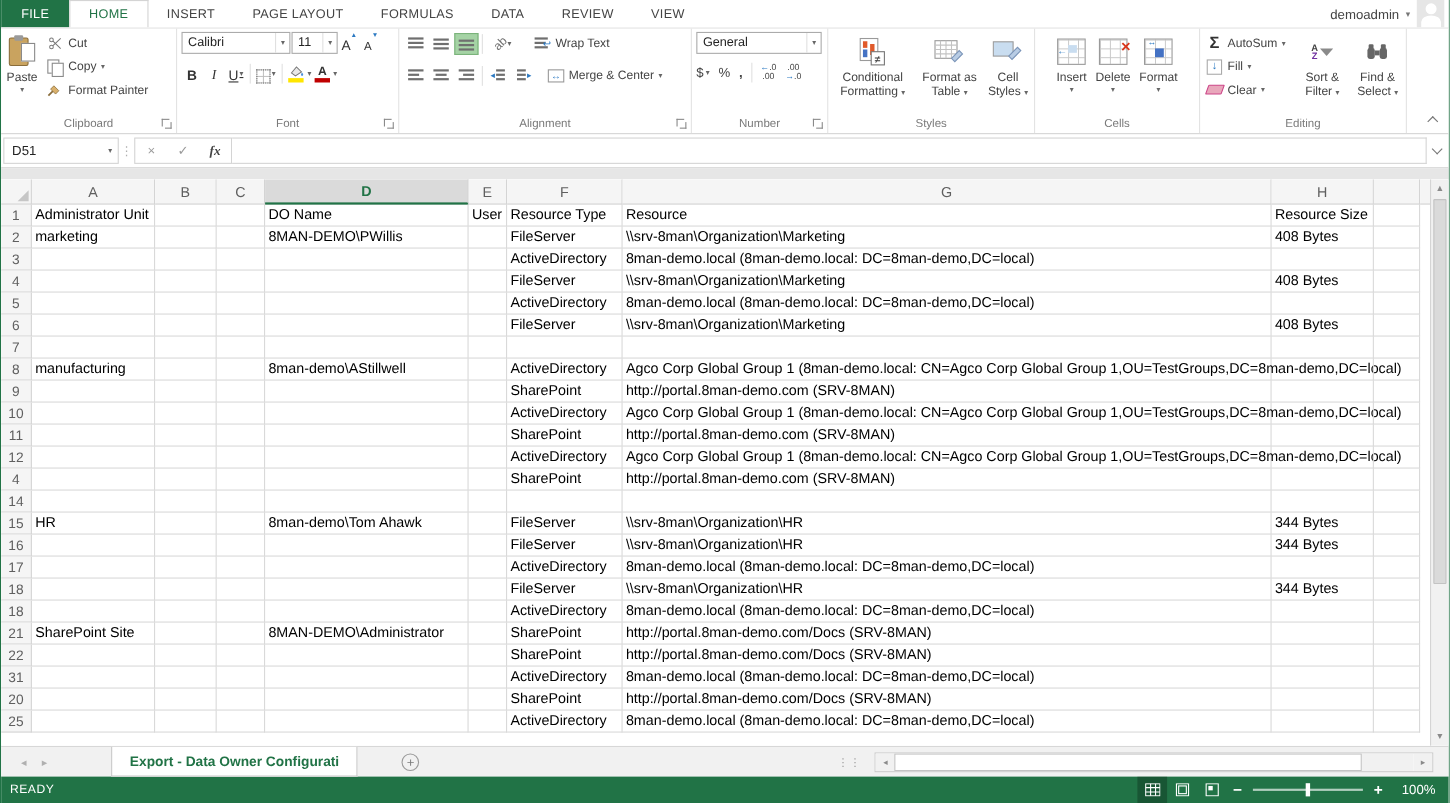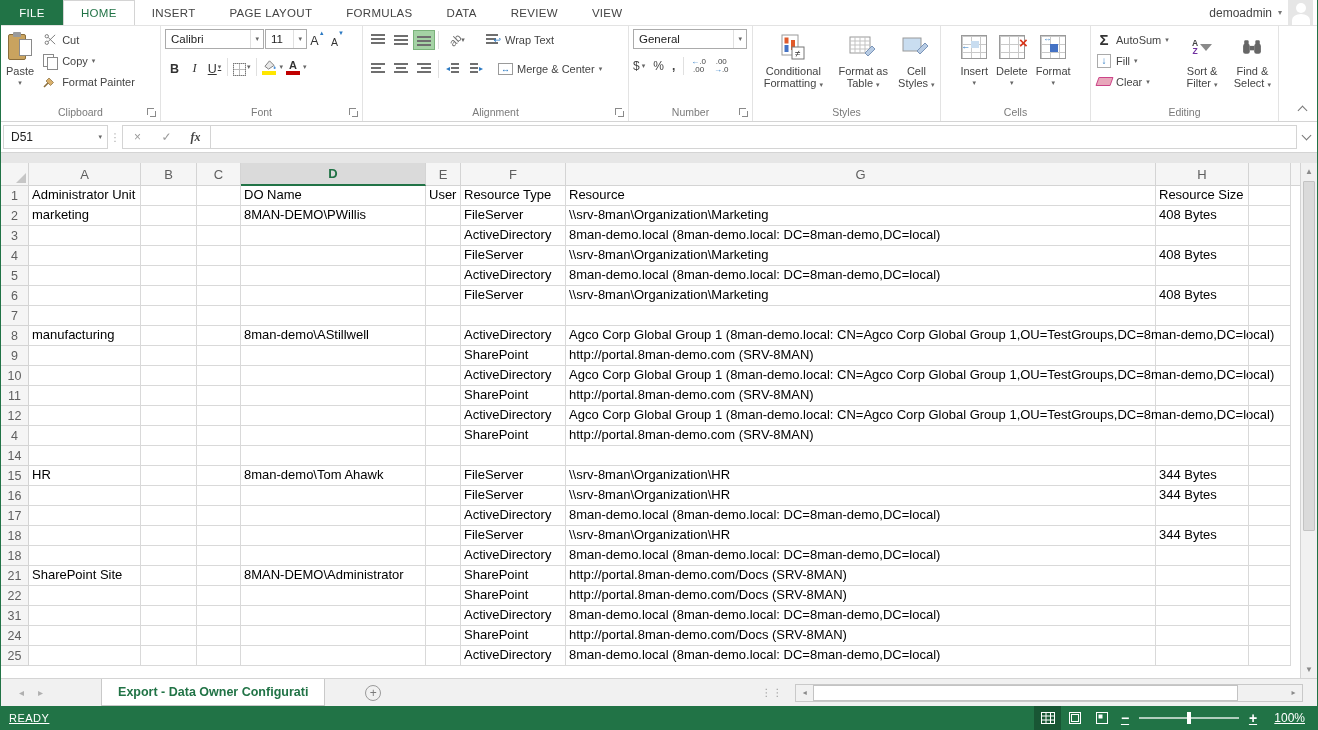--- a/index.html
+++ b/index.html
@@ -127,21 +127,21 @@
   .nav-arrows { display:flex; align-items:center; gap:14px; padding:0 18px; color:#b0b0b0; font-size:10px; }
   .sheettab { background:#fff; border:1px solid #c9c9c9; border-top:none; display:flex; align-items:center; padding:0 16px; font-size:12.5px; font-weight:bold; color:#217346; margin-left:40px; }
   .newsheet { width:16px; height:16px; border:1px solid #9a9a9a; border-radius:50%; color:#7a7a7a; font-size:12px; line-height:14px; text-align:center; align-self:center; margin-left:40px; }
   .strip-dots { align-self:center; color:#9a9a9a; font-size:10px; margin-left:380px; letter-spacing:1px; }
   .hscroll { align-self:center; margin-left:12px; display:flex; align-items:center; flex:1; height:18px; border:1px solid #c9c9c9; background:#fff; margin-right:14px; }
   .hs-btn { width:17px; height:100%; display:flex; align-items:center; justify-content:center; color:#8a8a8a; font-size:8px; background:#f1f1f1; }
   .hs-track { flex:1; height:100%; position:relative; background:#f1f1f1; }
   .hs-thumb { position:absolute; left:0; top:0; bottom:0; width:90%; background:#fff; border:1px solid #c3c3c3; }
 
   
-  .statusbar { height:24px; background:#217346; color:#fff; display:flex; align-items:center; padding:0 8px;text-decoration:underline; }
+  .statusbar { height:24px; background:#217346; color:#fff; display:flex; align-items:center; padding:0 8px; }
   .status-mode { font-size:11px; letter-spacing:.5px; }
   .sb-right { margin-left:auto; display:flex; align-items:center; }
   .viewbtn { width:27px; height:24px; display:flex; align-items:center; justify-content:center; }
   .viewbtn.on { background:rgba(0,0,0,.25); }
   .zoomout, .zoomin { width:20px; text-align:center; font-size:14px; font-weight:bold; }
   .ztrack { width:100px; height:2px; background:rgba(255,255,255,.65); position:relative; margin:0 4px; }
   .zhandle { position:absolute; left:50%; top:-5px; width:4px; height:12px; background:#fff; margin-left:-2px; }
   .zoomlabel { width:46px; text-align:right; font-size:12px; padding-right:4px; }
 </style>
 </head>
@@ -815,21 +815,21 @@
           <div class="cell" style="width: 44px;"></div>
           <div class="cell" style="width: 185px;"></div>
           <div class="cell" style="width: 35px;"></div>
           <div class="cell" style="width: 105px;">ActiveDirectory</div>
           <div class="cell" style="width: 590px;">8man-demo.local (8man-demo.local: DC=8man-demo,DC=local)</div>
           <div class="cell" style="width: 93px;"></div>
           <div class="cell" style="width: 42px;"></div>
           <div class="rfiller"></div>
         </div>
         <div class="grid-row">
-          <div class="rowhdr">24</div>
+          <div class="rowhdr">20</div>
           <div class="cell" style="width: 112px;"></div>
           <div class="cell" style="width: 56px;"></div>
           <div class="cell" style="width: 44px;"></div>
           <div class="cell" style="width: 185px;"></div>
           <div class="cell" style="width: 35px;"></div>
           <div class="cell" style="width: 105px;">SharePoint</div>
           <div class="cell" style="width: 590px;">http://portal.8man-demo.com/Docs (SRV-8MAN)</div>
           <div class="cell" style="width: 93px;"></div>
           <div class="cell" style="width: 42px;"></div>
           <div class="rfiller"></div>

